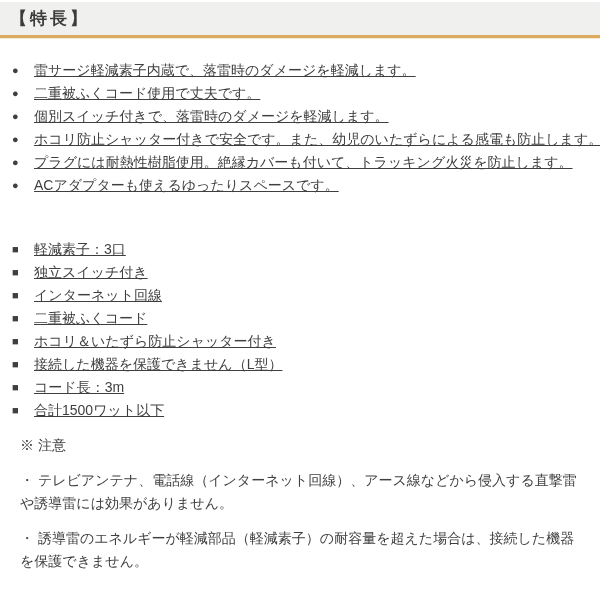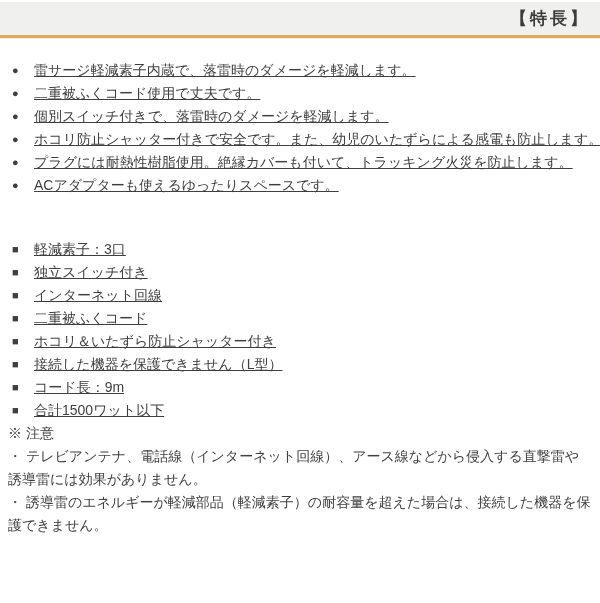--- a/index.html
+++ b/index.html
@@ -26,21 +26,20 @@
     border-bottom: 3px solid #dcab61;
     box-shadow: 0 1px 0 0 #f5e9d3;
   }
   .sec-title {
     margin: 0;
     font-size: 17px;
     font-weight: bold;
     letter-spacing: 3px;
     color: #3c3c3c;
     line-height: 20px;
-    text-align: right;
   }
   
   ul.bullet-list {
     list-style: none;
     margin: 0;
     padding: 21px 8px 0 12px;
   }
   ul.bullet-list li {
     display: flex;
     align-items: flex-start;
@@ -60,21 +59,21 @@
     line-height: 23px;
     text-decoration: underline;
   }
   .specs-section { margin-top: 19px; }
   .specs-section ul.bullet-list { padding-top: 22px; }
   
   .notes {
     padding: 0 8px 0 8px;
   }
   .notes p {
-    margin: 0;
+    margin: 12px;
     font-size: 14px;
     line-height: 23px;
   }
 </style>
 </head>
 <body>
 
 <div class="page">
 
   <section class="features-section">
@@ -130,21 +129,21 @@
       <li>
         <span class="marker">■</span>
         <span class="txt">ホコリ＆いたずら防止シャッター付き</span>
       </li>
       <li>
         <span class="marker">■</span>
         <span class="txt">接続した機器を保護できません（L型）</span>
       </li>
       <li>
         <span class="marker">■</span>
-        <span class="txt">コード長：9m</span>
+        <span class="txt">コード長：3m</span>
       </li>
       <li>
         <span class="marker">■</span>
         <span class="txt">合計1500ワット以下</span>
       </li>
     </ul>
     <div class="notes">
       <p>※ 注意</p>
       <p>・ テレビアンテナ、電話線（インターネット回線）、アース線などから侵入する直撃雷や誘導雷には効果がありません。</p>
       <p>・ 誘導雷のエネルギーが軽減部品（軽減素子）の耐容量を超えた場合は、接続した機器を保護できません。</p>

